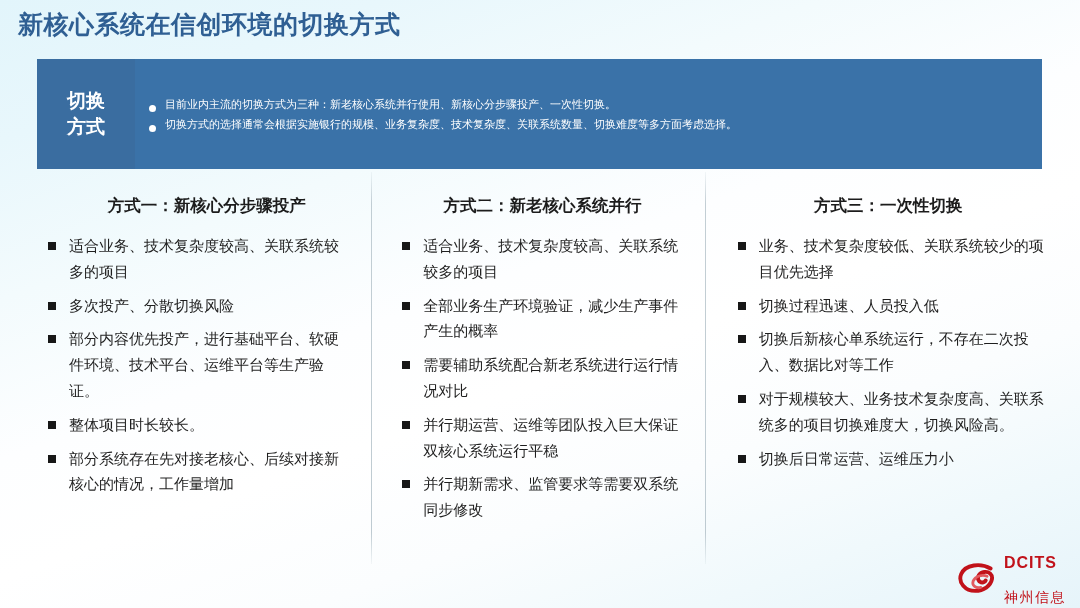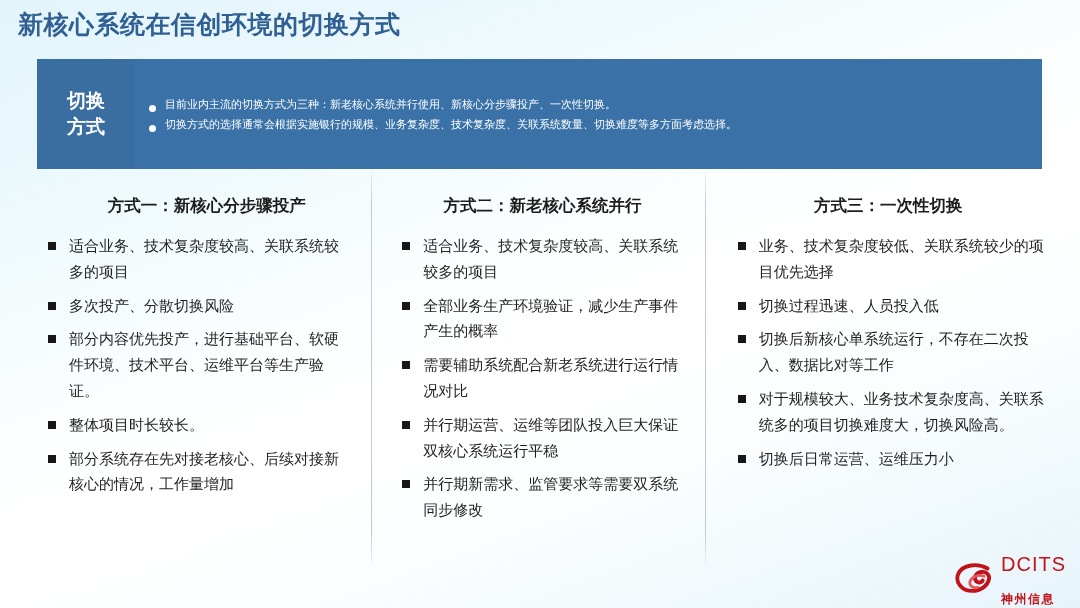--- a/index.html
+++ b/index.html
@@ -169,28 +169,28 @@
     margin-right: 5px;
     flex: 0 0 auto;
   }
   .logo-text {
     display: flex;
     flex-direction: column;
     justify-content: center;
     line-height: 1;
   }
   .logo-en {
-    font-size: 20px;
-    font-weight: normal;
+    font-size: 16px;
+    font-weight: bold;
     color: #c1121a;
     letter-spacing: 1px;
   }
   .logo-cn {
-    font-size: 12px;
-    font-weight: bold;
+    font-size: 14px;
+    font-weight: normal;
     color: #c1121a;
     letter-spacing: 1.5px;
     margin-top: 19px;
   }
 </style>
 </head>
 <body>
 
 <div class="slide">
 

